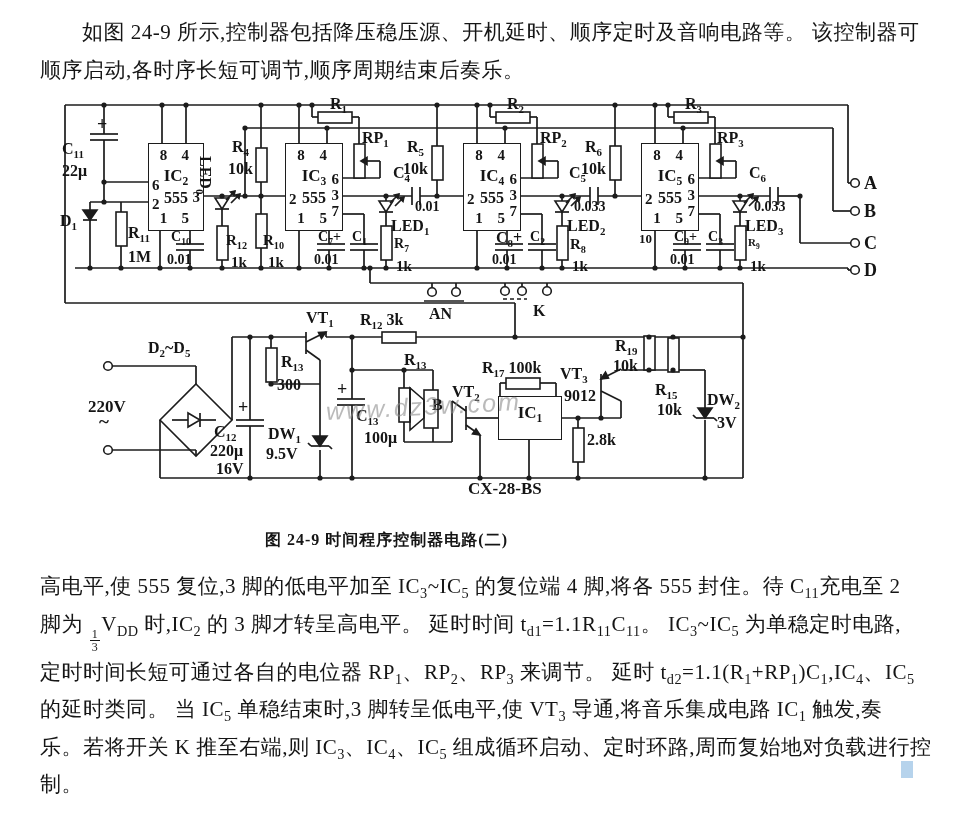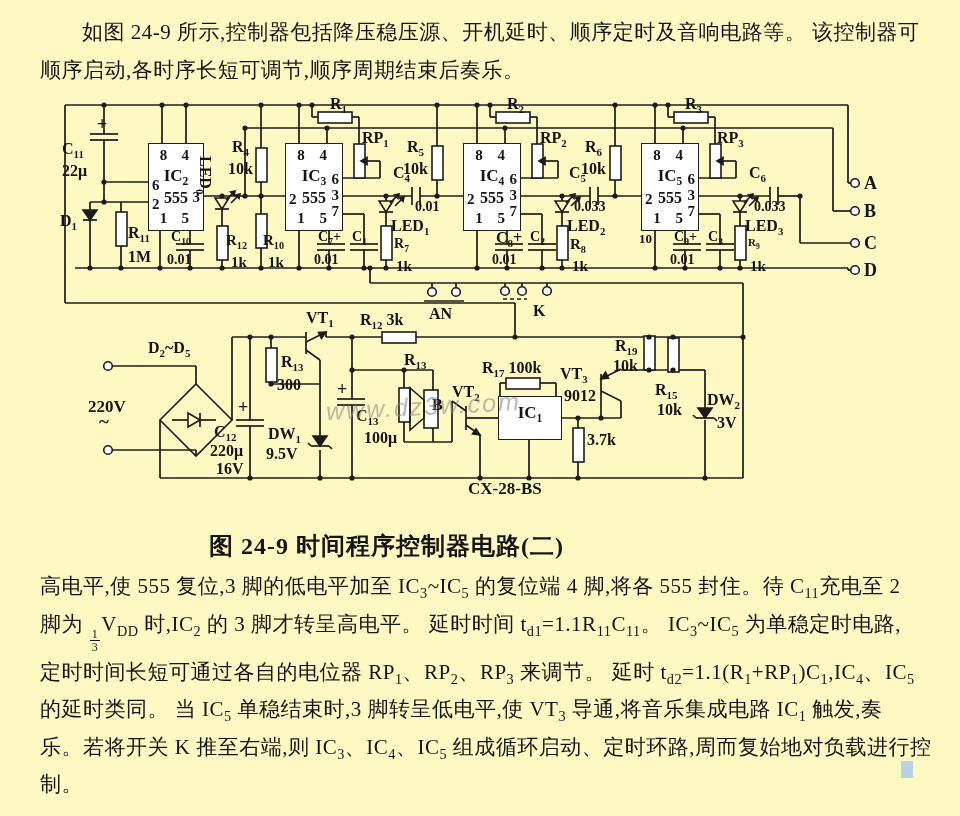--- a/index.html
+++ b/index.html
@@ -1,27 +1,27 @@
 <!DOCTYPE html>
 <html><head>
 <meta charset="utf-8">
 <style>
   html,body{margin:0;padding:0;background:#e8e8e8;}
-  .page{position:relative;width:960px;height:816px;background:#fef9c3;overflow:hidden;
+  .page{position:relative;width:960px;height:816px;background:#ffffff;overflow:hidden;
         font-family:"Liberation Serif","DejaVu Serif",serif;color:#151515;}
   
   .textblock{position:absolute;left:40px;width:884px;}
   .tline{font-size:21px;line-height:37.5px;white-space:nowrap;letter-spacing:.5px;}
   .tline.indent{text-indent:2em;}
   sub{font-size:68%;line-height:0;}
   .frac{display:inline-flex;flex-direction:column;align-items:center;vertical-align:-7px;
         line-height:1.05;font-size:12px;margin:0 1px;}
   .frac .den{border-top:1.2px solid #151515;padding:0 2px;}
   .caption{position:absolute;top:530px;left:0;width:773px;text-align:center;
-           font-size:24px;font-weight:700;letter-spacing:1px;}
+           font-size:16px;font-weight:700;letter-spacing:1px;}
   
   .clabel{position:absolute;font-size:16px;font-weight:700;white-space:nowrap;
           font-family:"Liberation Serif","DejaVu Serif",serif;}
   .ic{position:absolute;border:1.8px solid #1c1c1c;background:#fff;}
   .ic span{position:absolute;font-size:15px;font-weight:700;line-height:1;}
   .ic .nm{font-size:17px;}
   .ic .p-tl{left:20%;top:4px;} .ic .p-tr{left:60%;top:4px;}
   .ic .p-bl{left:20%;bottom:4px;} .ic .p-br{left:60%;bottom:4px;}
   .ic .l1{left:3px;top:40%;} .ic .l2{left:3px;top:62%;} .ic .lm{left:3px;top:56%;}
   .ic .r1{right:3px;top:32%;} .ic .r2{right:3px;top:51%;} .ic .r3{right:3px;top:70%;}
@@ -510,21 +510,21 @@
         <span class="clabel" style="left: 238px; top: 397px; font-size: 18px;">+</span>
         <span class="clabel" style="left: 337px; top: 379px; font-size: 18px;">+</span>
         <span class="clabel" style="left: 356px; top: 407px;">C<sub>13</sub></span>
         <span class="clabel" style="left: 348px; top: 429px; margin-left: 16px;">100μ</span>
         <span class="clabel" style="left: 404px; top: 351px;">R<sub>13</sub></span>
         <span class="clabel" style="left: 432px; top: 396px;">B</span>
         <span class="clabel" style="left: 452px; top: 383px;">VT<sub>2</sub></span>
         <span class="clabel" style="left: 482px; top: 359px;">R<sub>17</sub> 100k</span>
         <span class="clabel" style="left: 560px; top: 365px;">VT<sub>3</sub></span>
         <span class="clabel" style="left: 564px; top: 387px;">9012</span>
-        <span class="clabel" style="left: 587px; top: 431px;">3.7k</span>
+        <span class="clabel" style="left: 587px; top: 431px;">2.8k</span>
         <span class="clabel" style="left: 615px; top: 337px;">R<sub>19</sub></span>
         <span class="clabel" style="left: 613px; top: 357px;">10k</span>
         <span class="clabel" style="left: 655px; top: 381px;">R<sub>15</sub></span>
         <span class="clabel" style="left: 657px; top: 401px;">10k</span>
         <span class="clabel" style="left: 707px; top: 391px;">DW<sub>2</sub></span>
         <span class="clabel" style="left: 717px; top: 414px;">3V</span>
         <span class="clabel" style="left: 468px; top: 479px; font-size: 17px;">CX-28-BS</span>
       </div>
     <span class="watermark">www.dz3w.com</span>
   </div>

